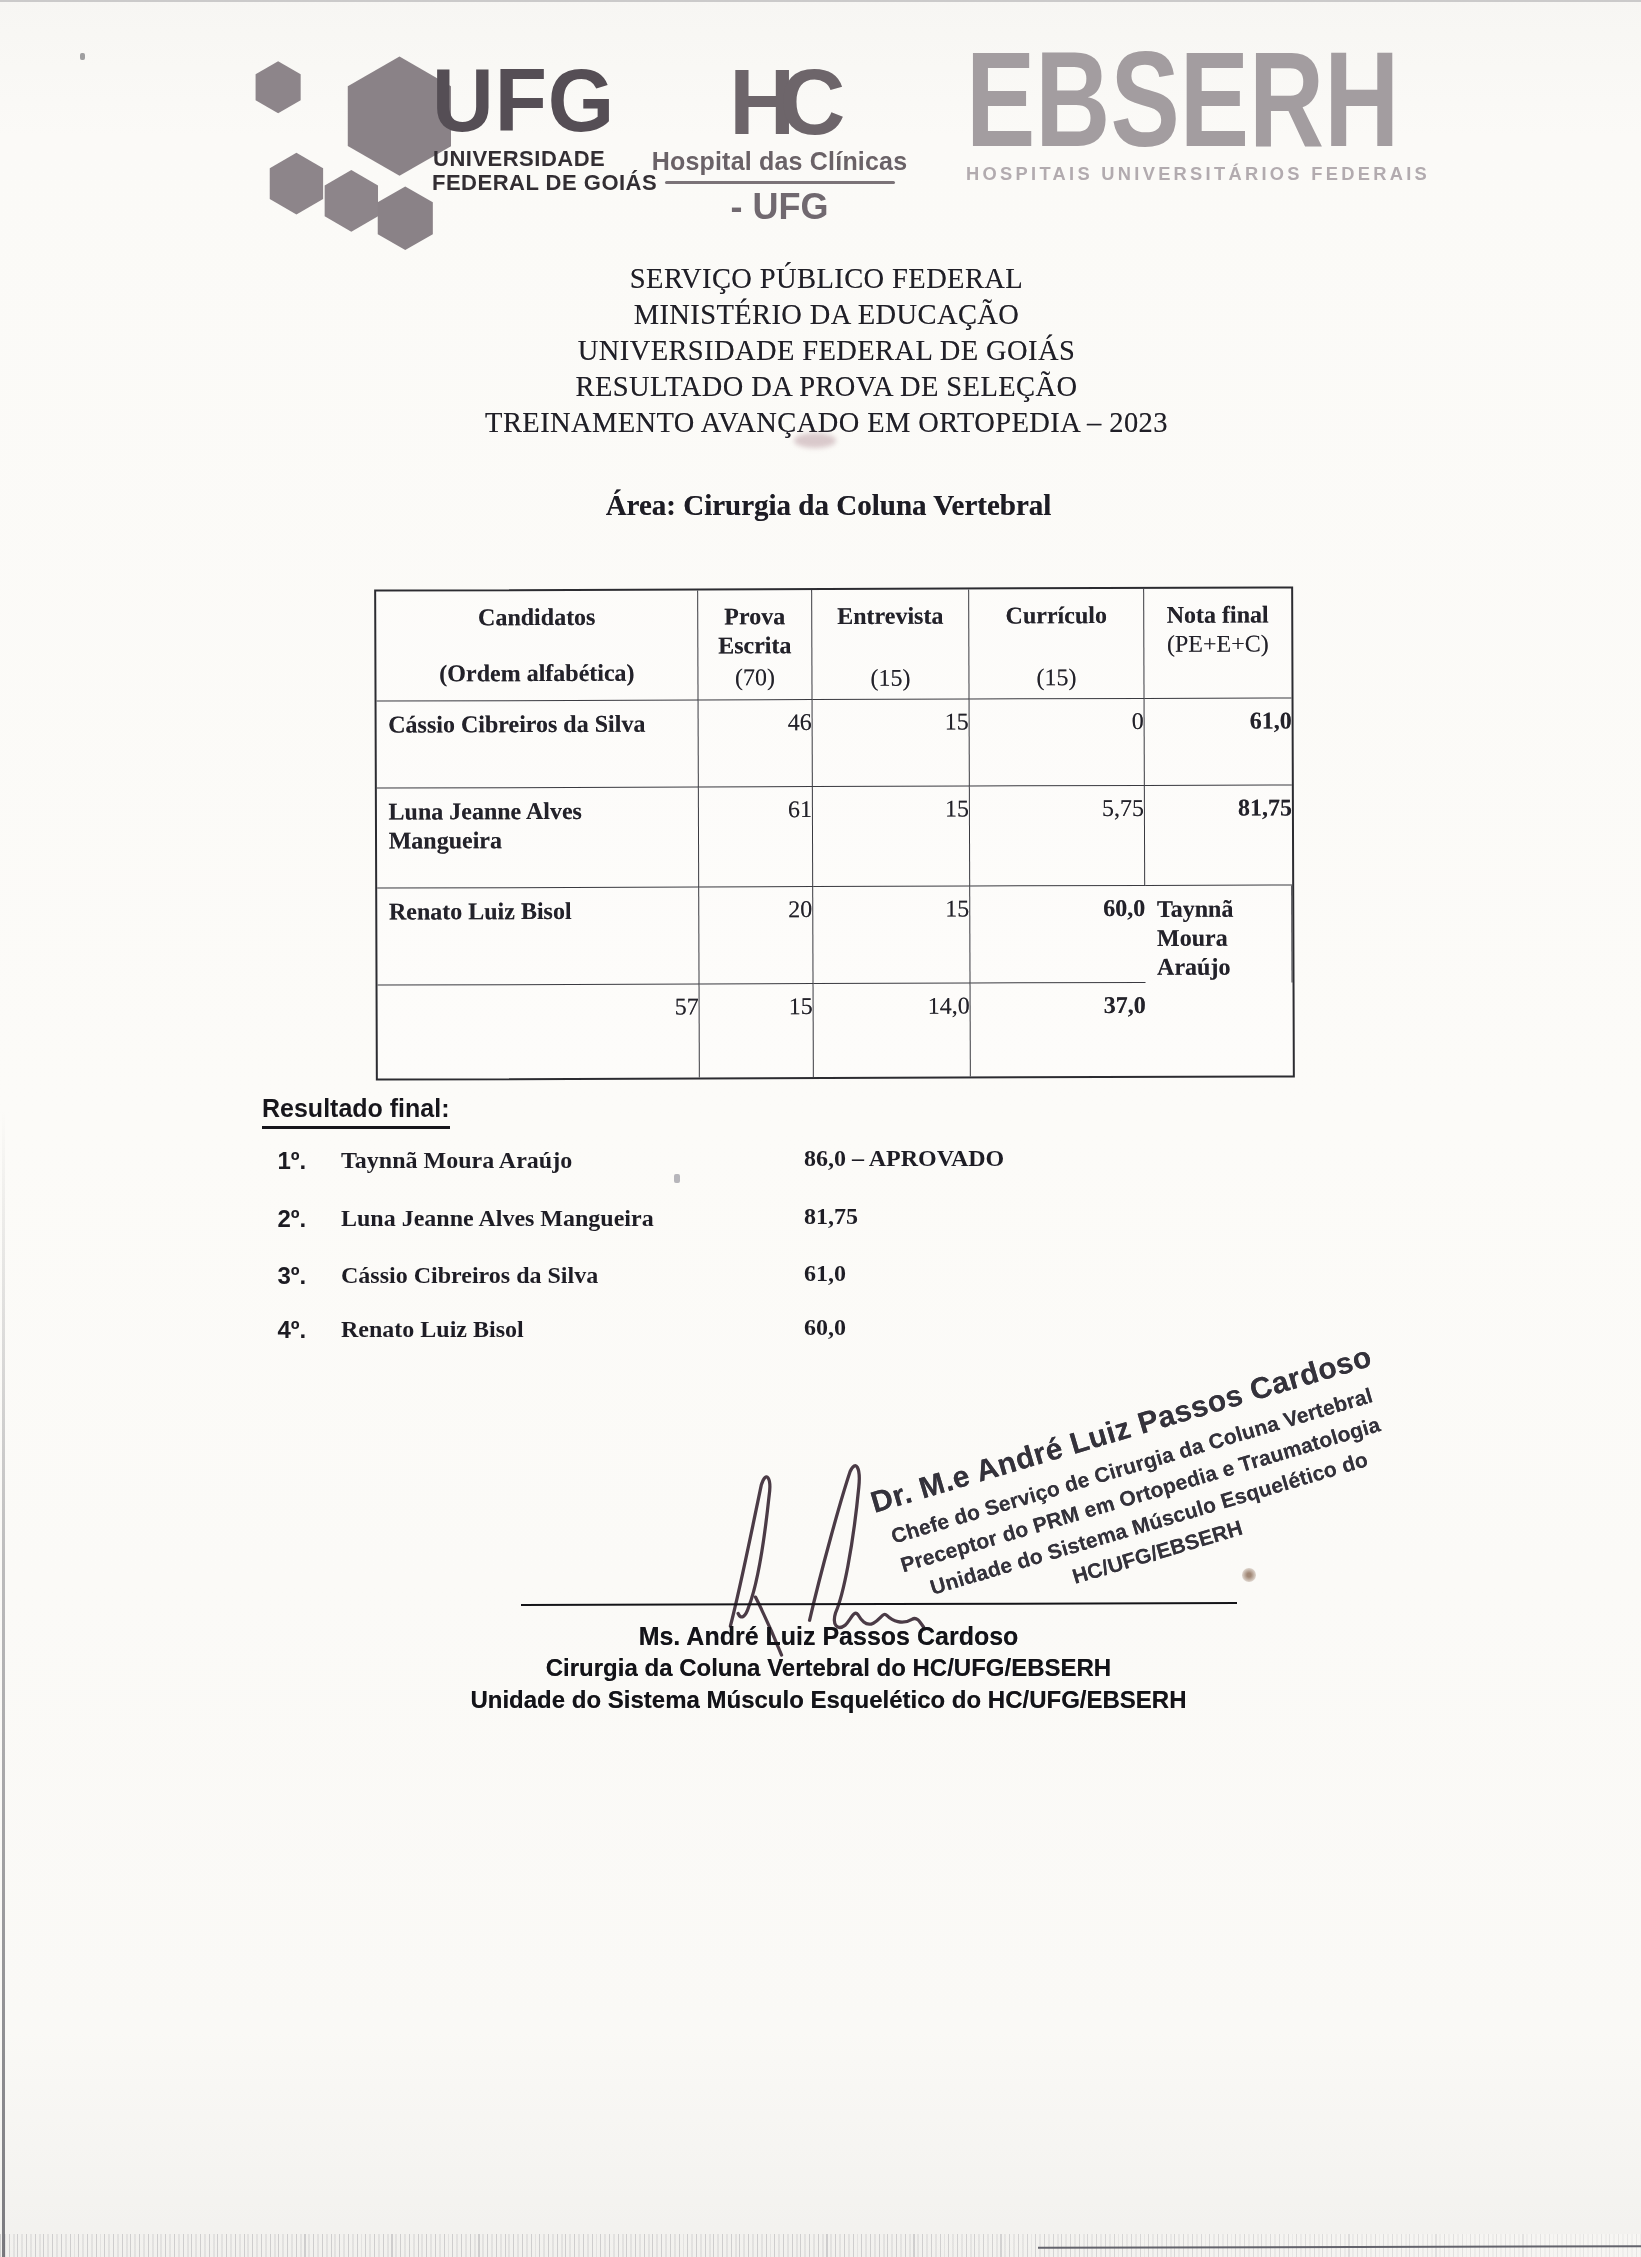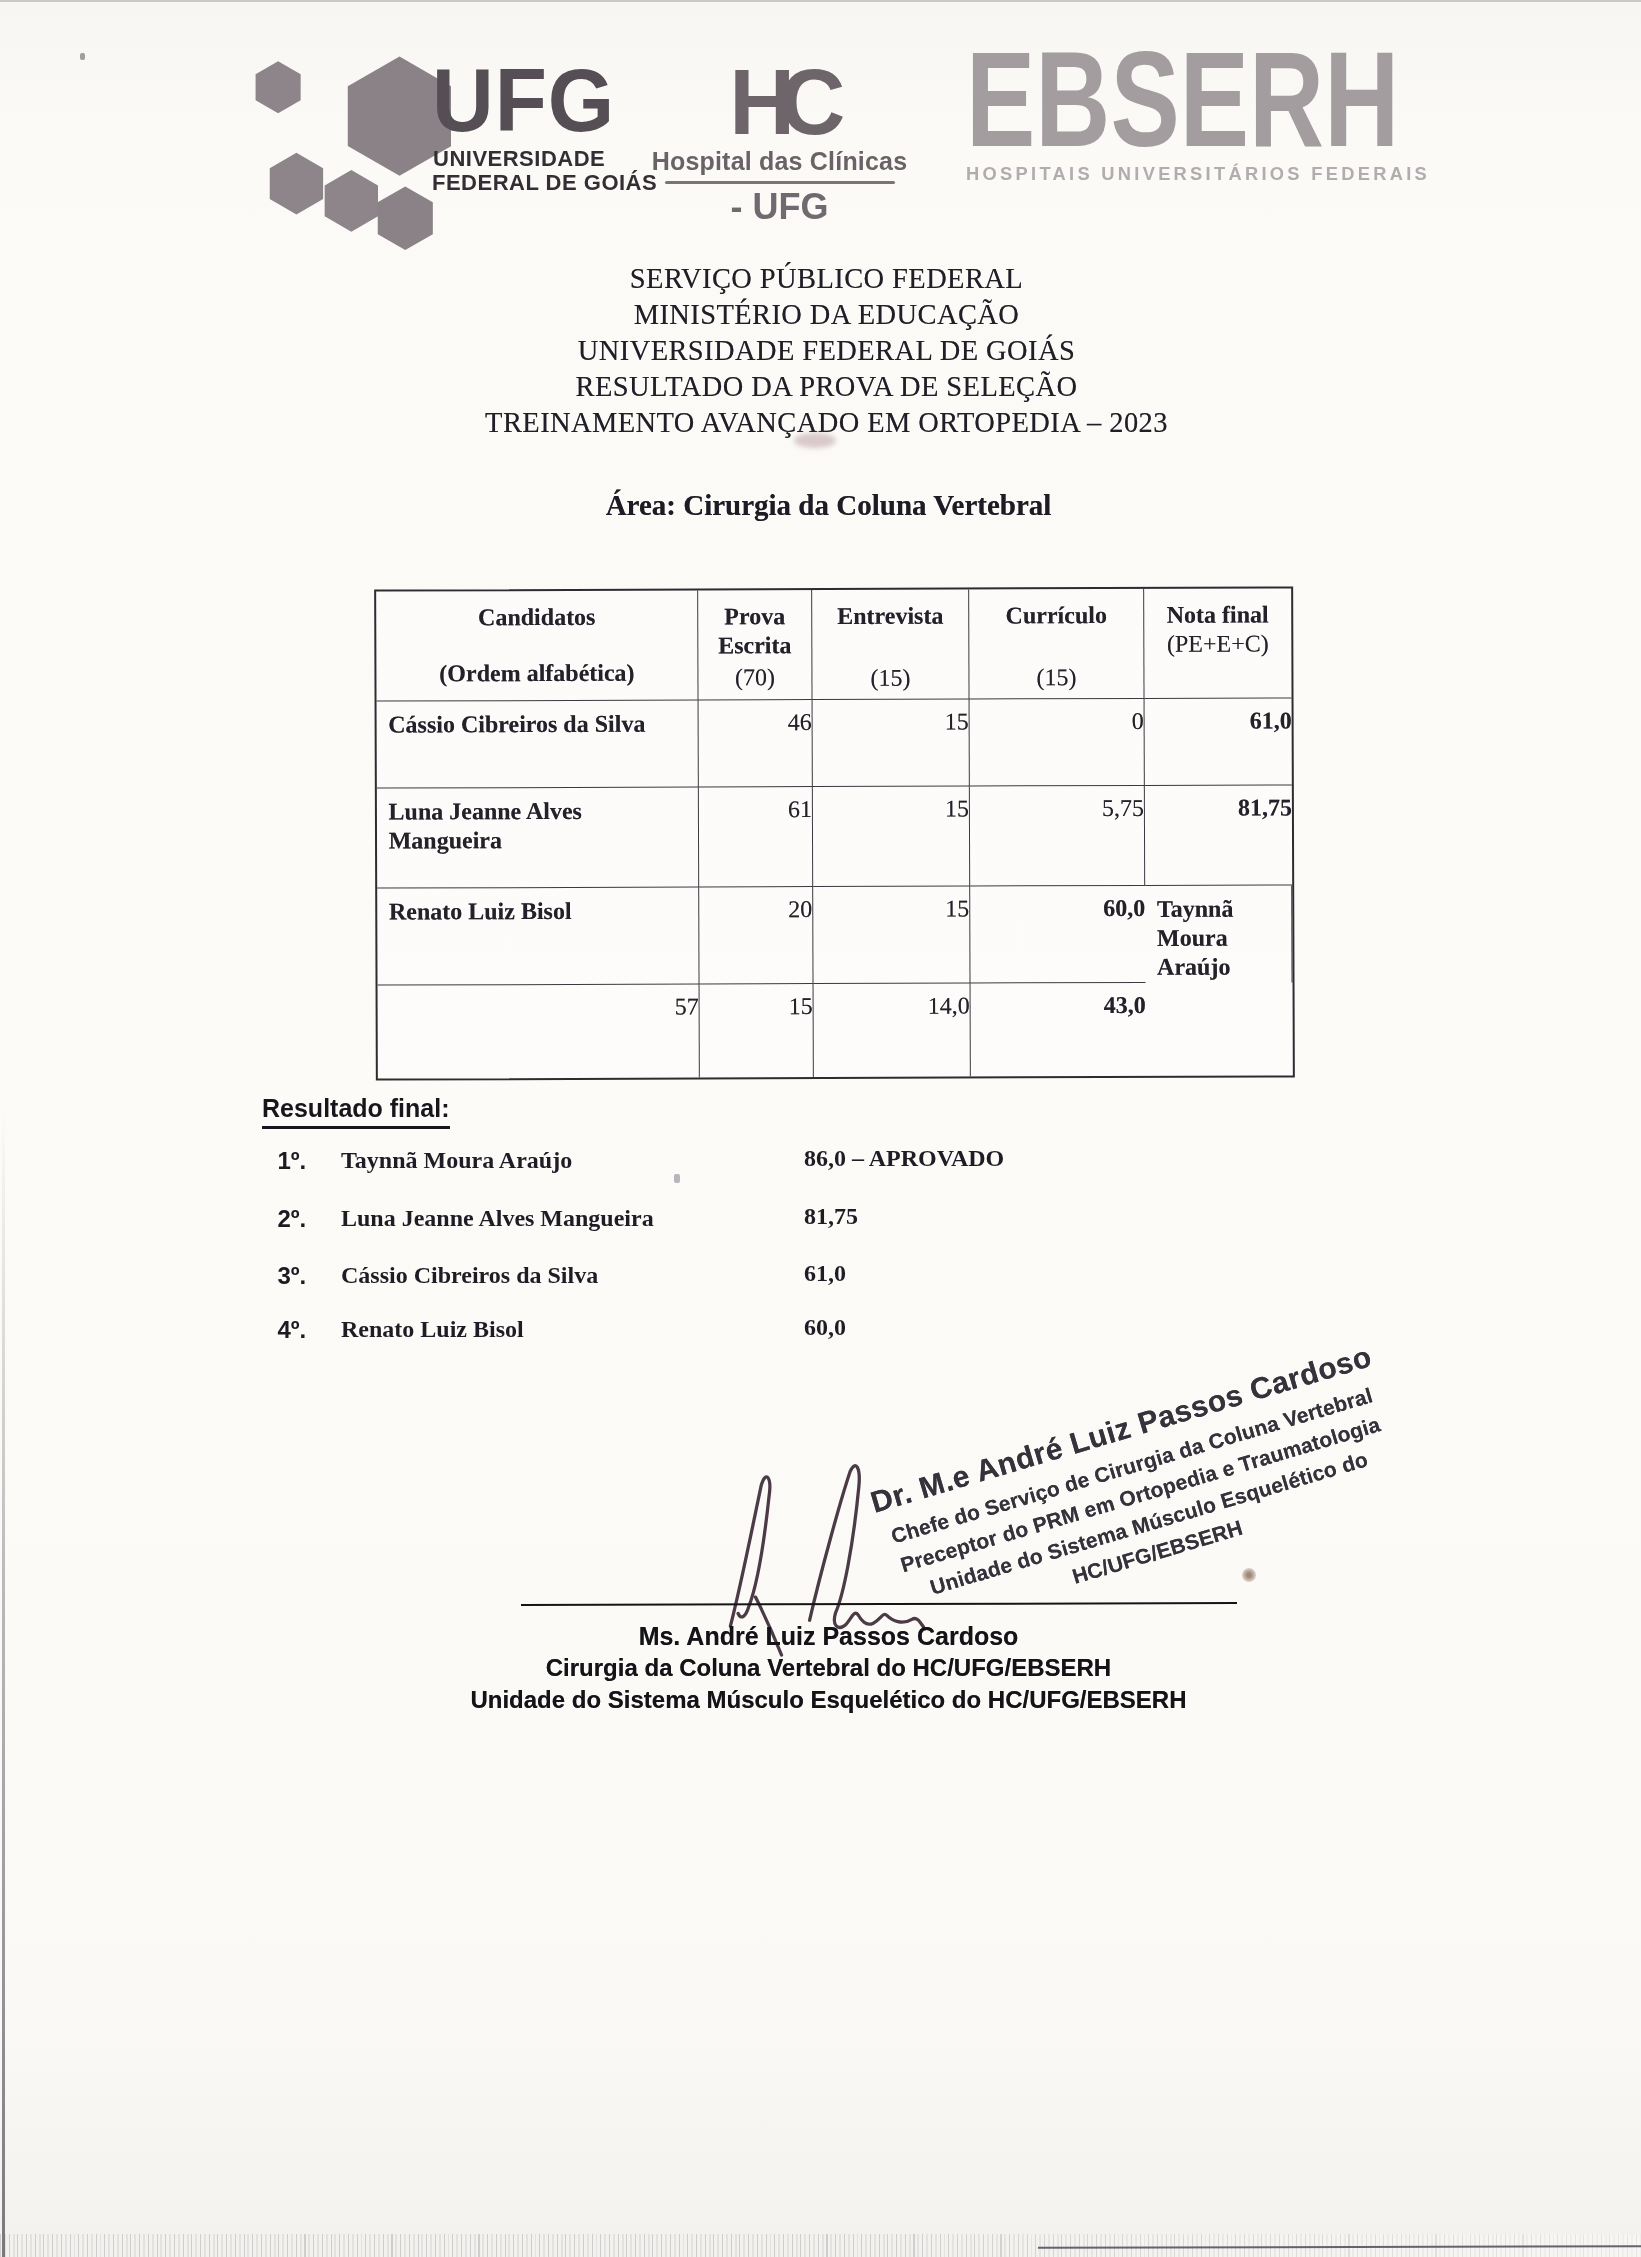--- a/index.html
+++ b/index.html
@@ -161,21 +161,21 @@
 
     <div class="cell name-cell">Renato Luiz Bisol</div>
     <div class="cell num-cell">20</div>
     <div class="cell num-cell">15</div>
     <div class="cell num-cell nota-cell last-col">60,0</div>
 
     <div class="cell name-cell last-row">Taynnã Moura Araújo</div>
     <div class="cell num-cell last-row">57</div>
     <div class="cell num-cell last-row">15</div>
     <div class="cell num-cell last-row">14,0</div>
-    <div class="cell num-cell nota-cell last-col last-row">43,0</div>
+    <div class="cell num-cell nota-cell last-col last-row">37,0</div>
   </div>
 
   <div class="abs result-heading">Resultado final:</div>
 
   <div class="abs result-row" style="top:1147px;">
     <span class="result-rank">1º.</span>
     <span class="result-name">Taynnã Moura Araújo</span>
     <span class="result-score">86,0 – APROVADO</span>
   </div>
   <div class="abs result-row" style="top:1205px;">

